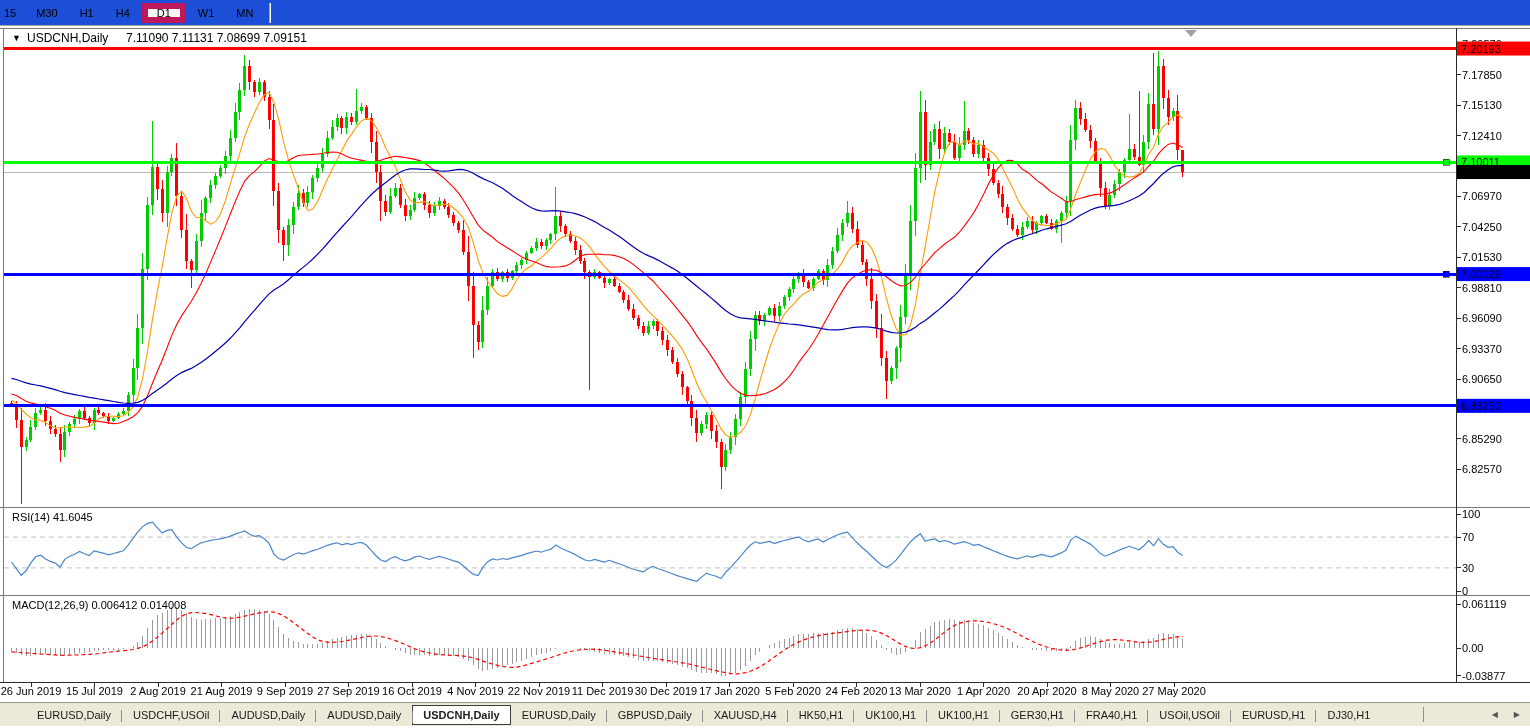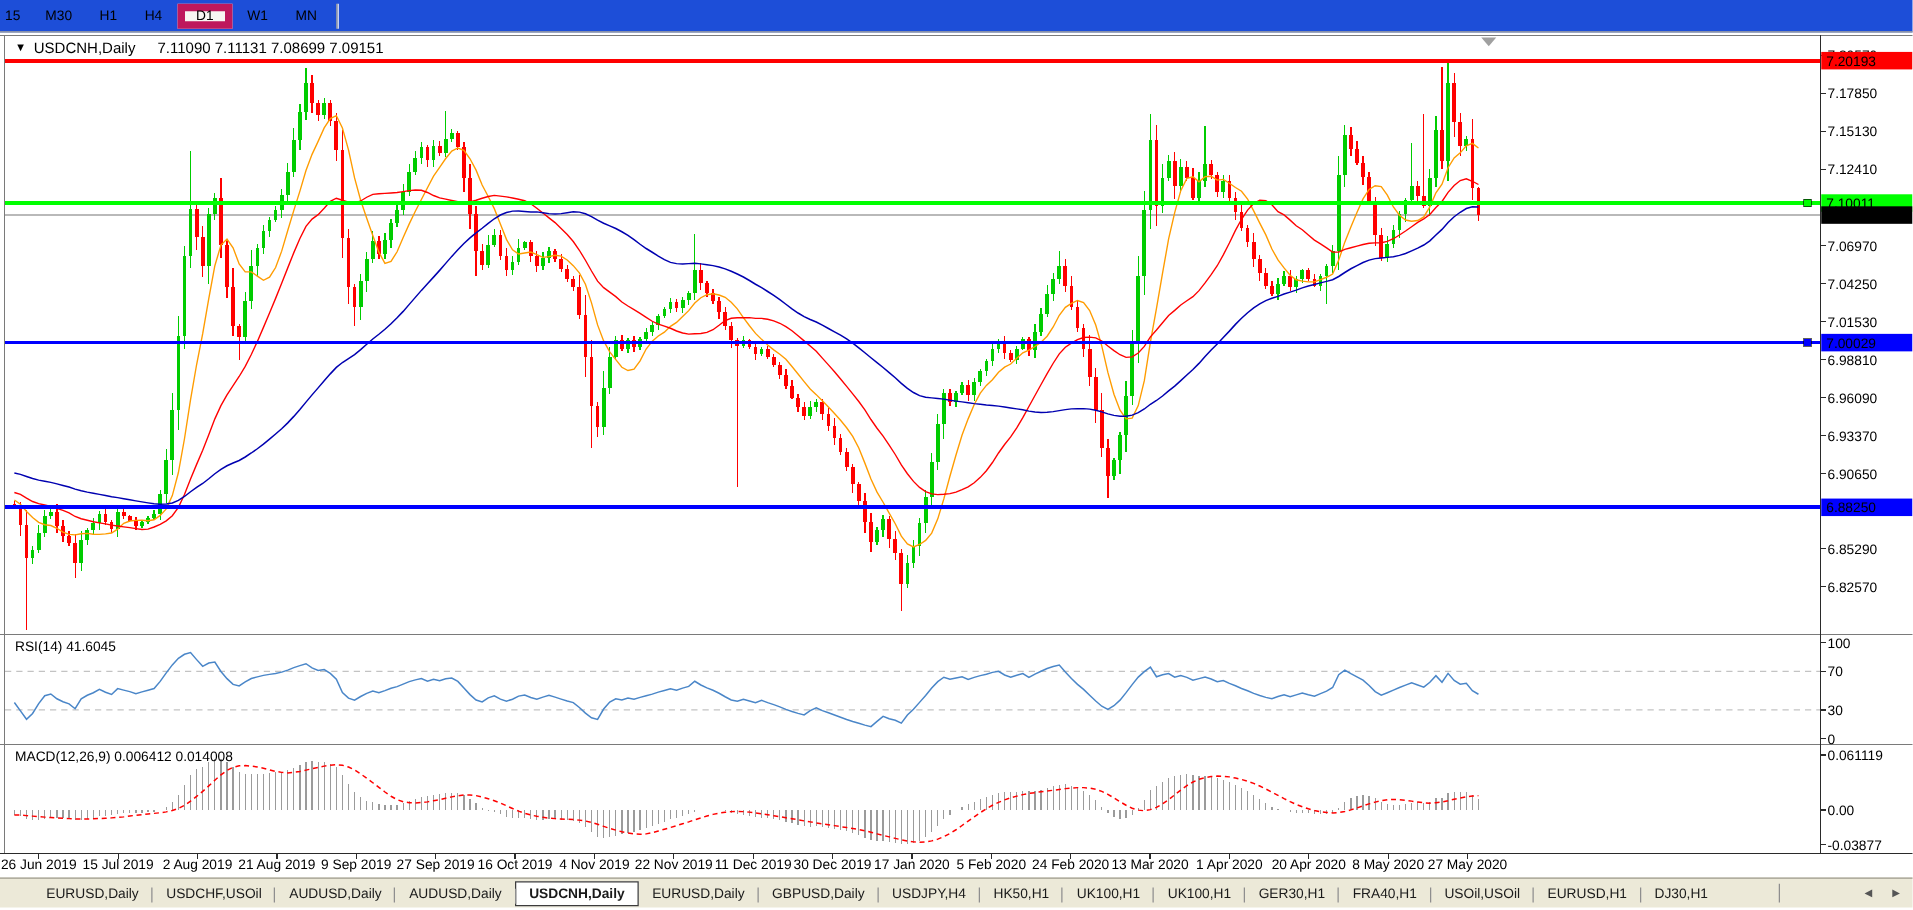--- a/index.html
+++ b/index.html
@@ -927,21 +927,21 @@
 </svg>
 
 <div class="tabbar" id="tabbar">
     <div class="tab">EURUSD,Daily</div>
     <div class="tab">USDCHF,USOil</div>
     <div class="tab">AUDUSD,Daily</div>
     <div class="tab">AUDUSD,Daily</div>
     <div class="tab active">USDCNH,Daily</div>
     <div class="tab">EURUSD,Daily</div>
     <div class="tab">GBPUSD,Daily</div>
-    <div class="tab">USDJPY,H4</div>
+    <div class="tab">XAUUSD,H4</div>
     <div class="tab">HK50,H1</div>
     <div class="tab">UK100,H1</div>
     <div class="tab">UK100,H1</div>
     <div class="tab">GER30,H1</div>
     <div class="tab">FRA40,H1</div>
     <div class="tab">USOil,USOil</div>
     <div class="tab">EURUSD,H1</div>
     <div class="tab">DJ30,H1</div>
     <div class="tab-nav">
       <span class="vsep"></span>

